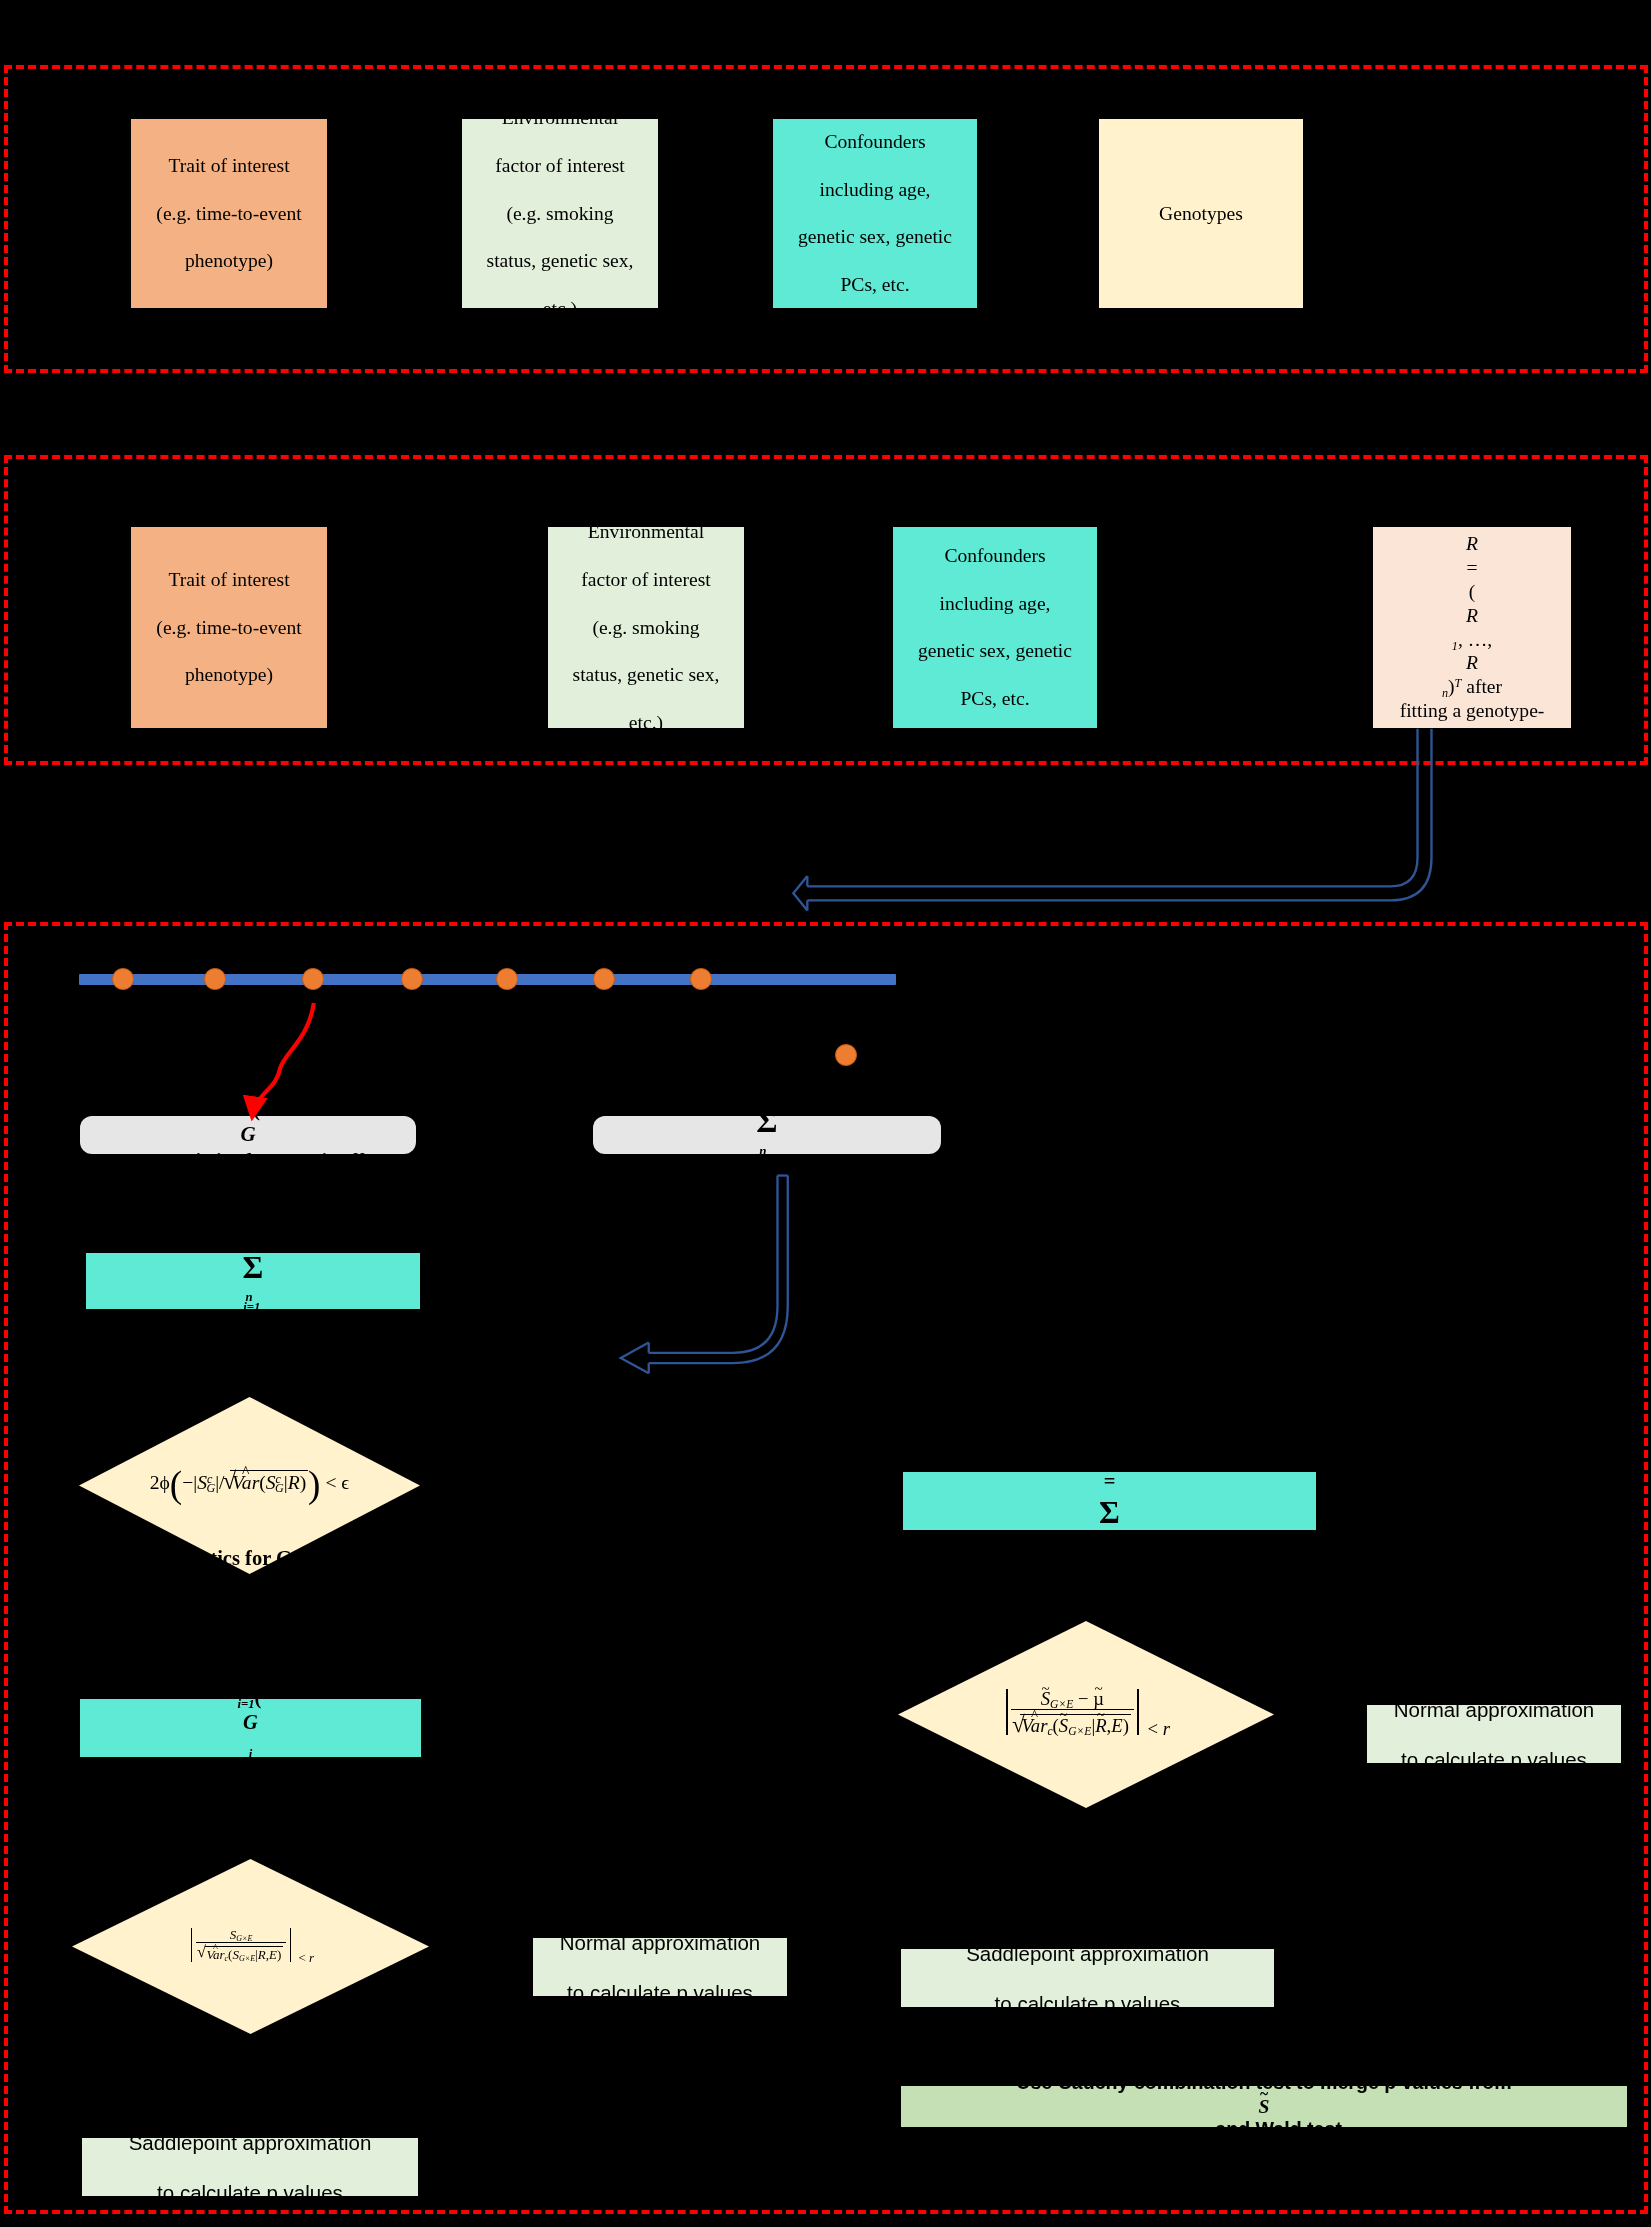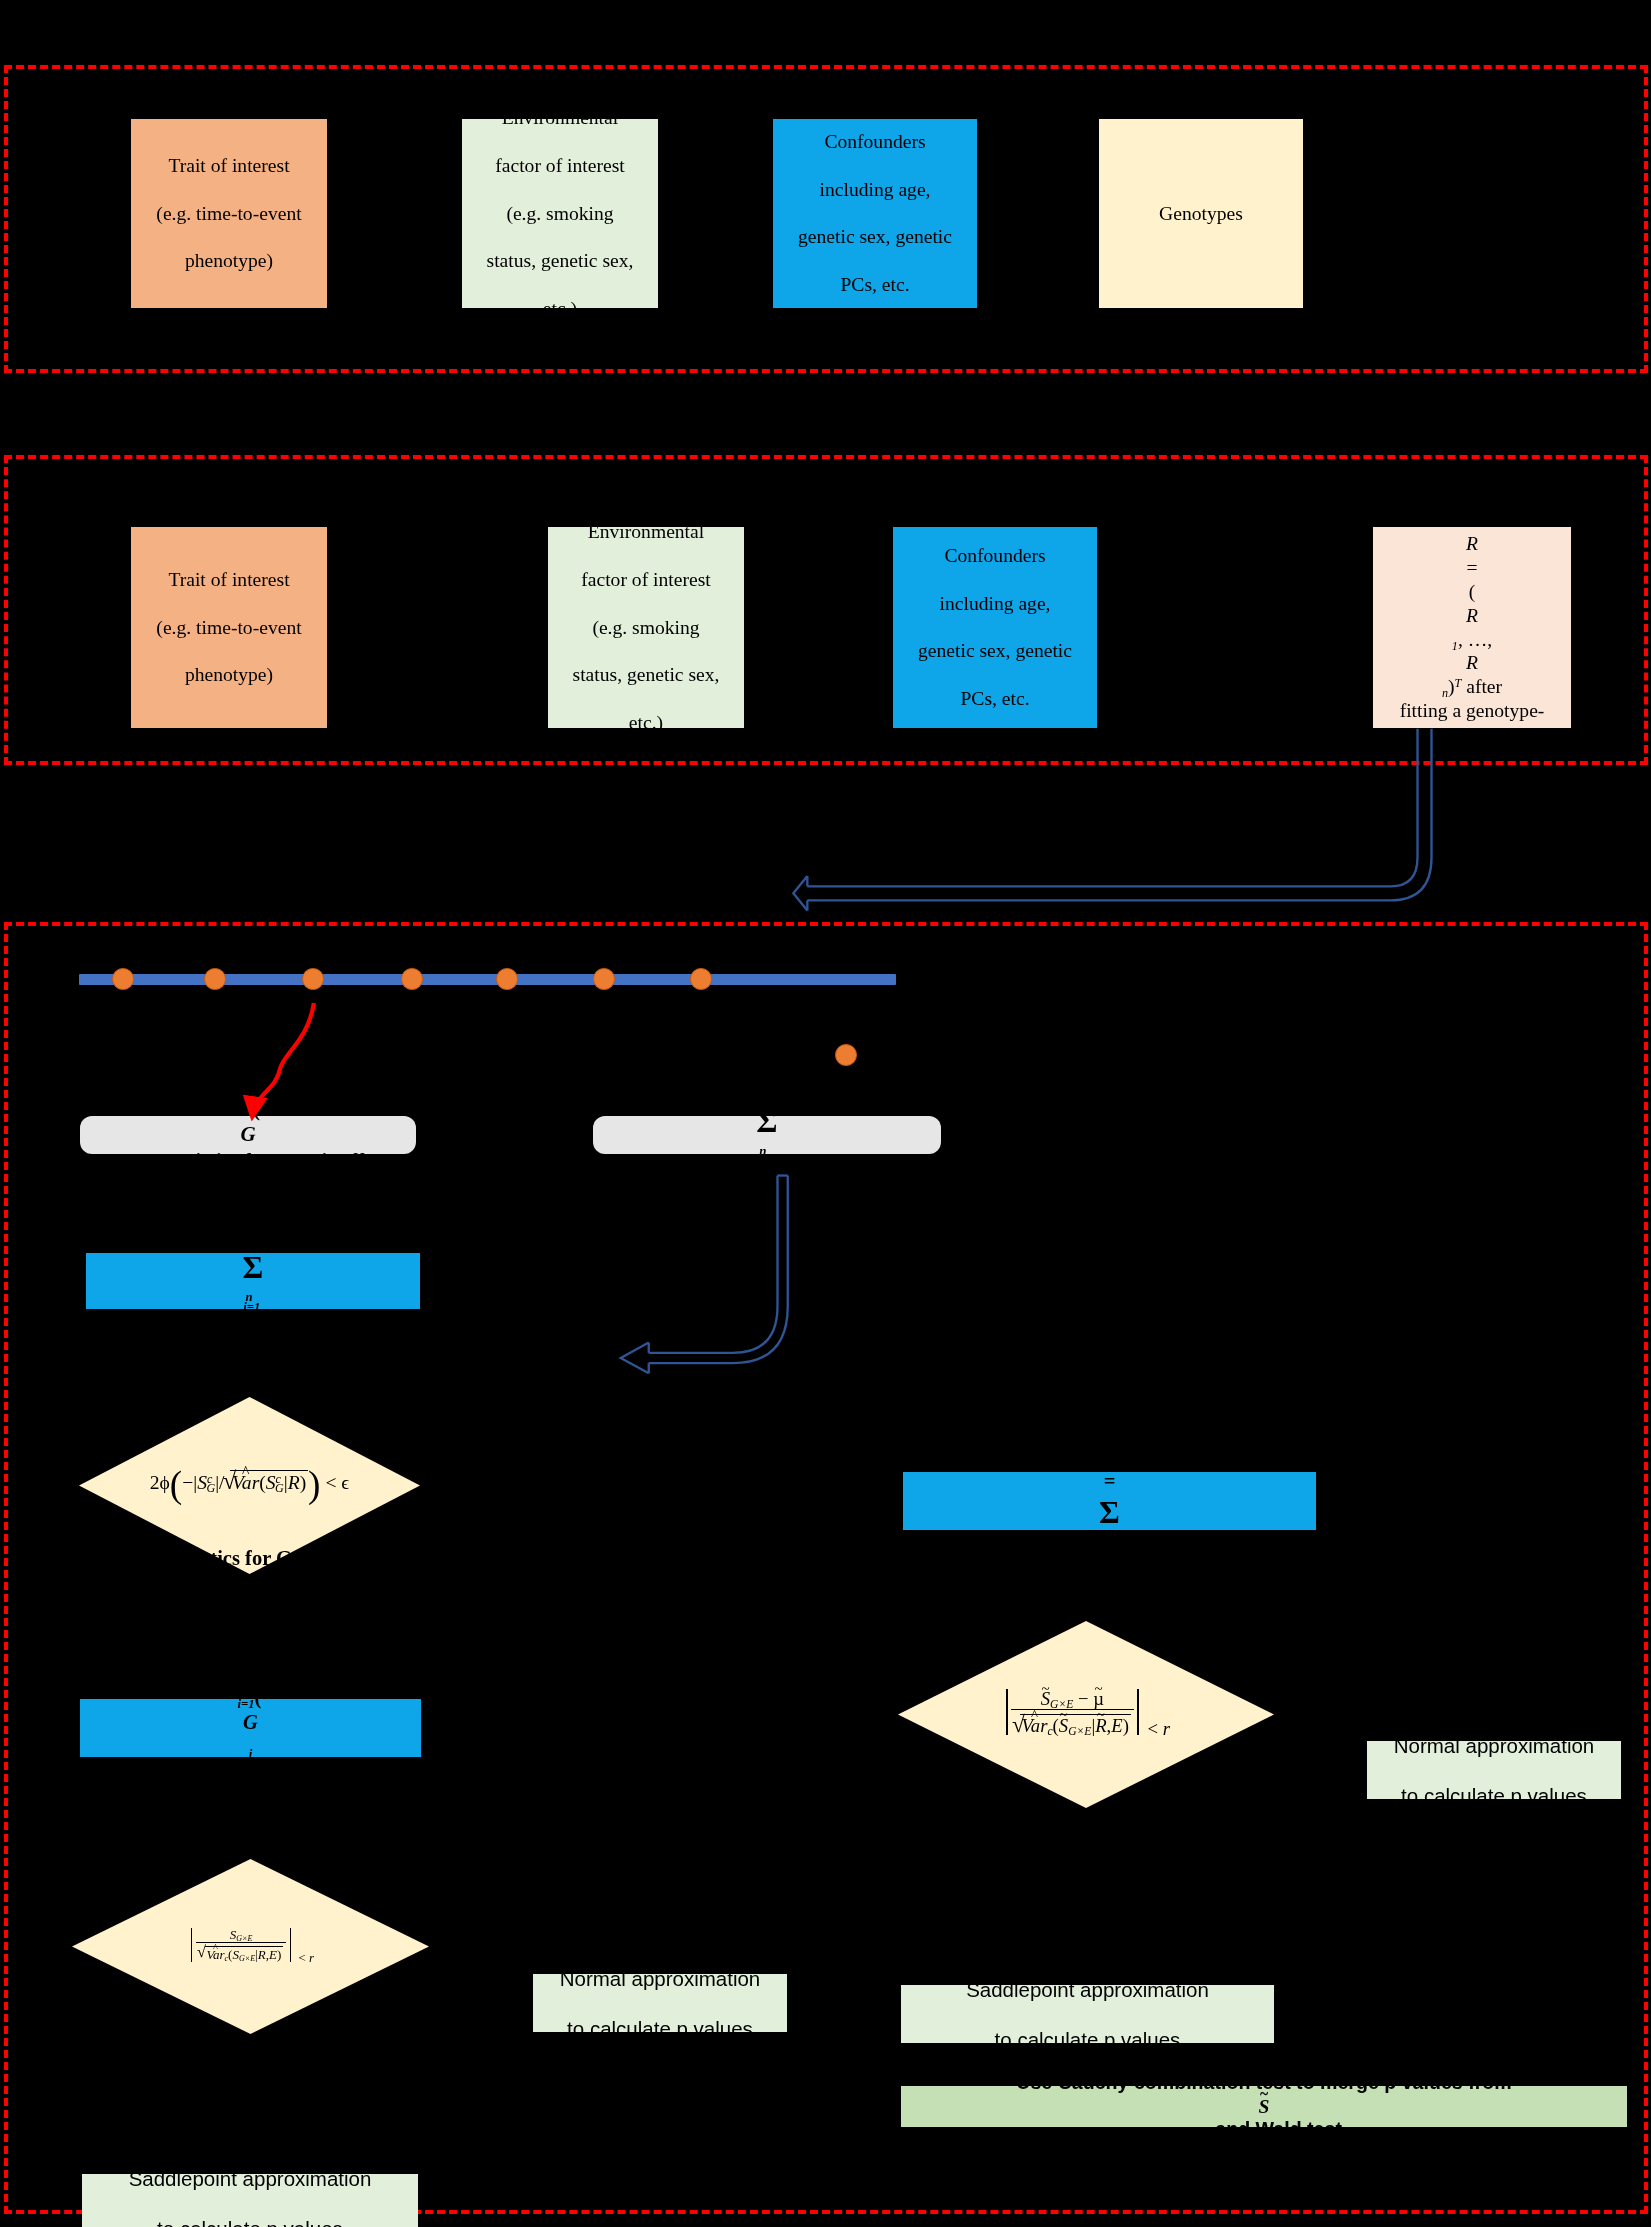--- a/index.html
+++ b/index.html
@@ -24,25 +24,25 @@
     position:absolute;
     display:flex; align-items:center; justify-content:center;
     text-align:center;
     line-height:1.22;
     padding:2.8px 4.7px;
   }
   .fbox span{ display:block; width:100%; }
 
   .orange-box { background:#F4B183; }
   .green-box  { background:#E2EFDA;margin-left:12px; }
-  .blue-box   { background:#0ea5e9; }
+  .blue-box   { background:#5eead4; }
   .cream-box  { background:#FFF2CC; }
   .peach-box  { background:#FBE5D6;margin-left:48px; }
   .grey-pill  { background:#E7E6E6; border-radius:12px; }
-  .lgreen-box { background:#E2EFDA;margin-top:36px; }
+  .lgreen-box { background:#E2EFDA; }
   .mgreen-box { background:#C5E0B4; }
   .bold    { font-weight:bold; }
 
   
   .diamond{
     position:absolute;
     background:#FFF2CC;
     clip-path:polygon(50% 0%,100% 50%,50% 100%,0% 50%);
     display:flex; align-items:center; justify-content:center;
   }

